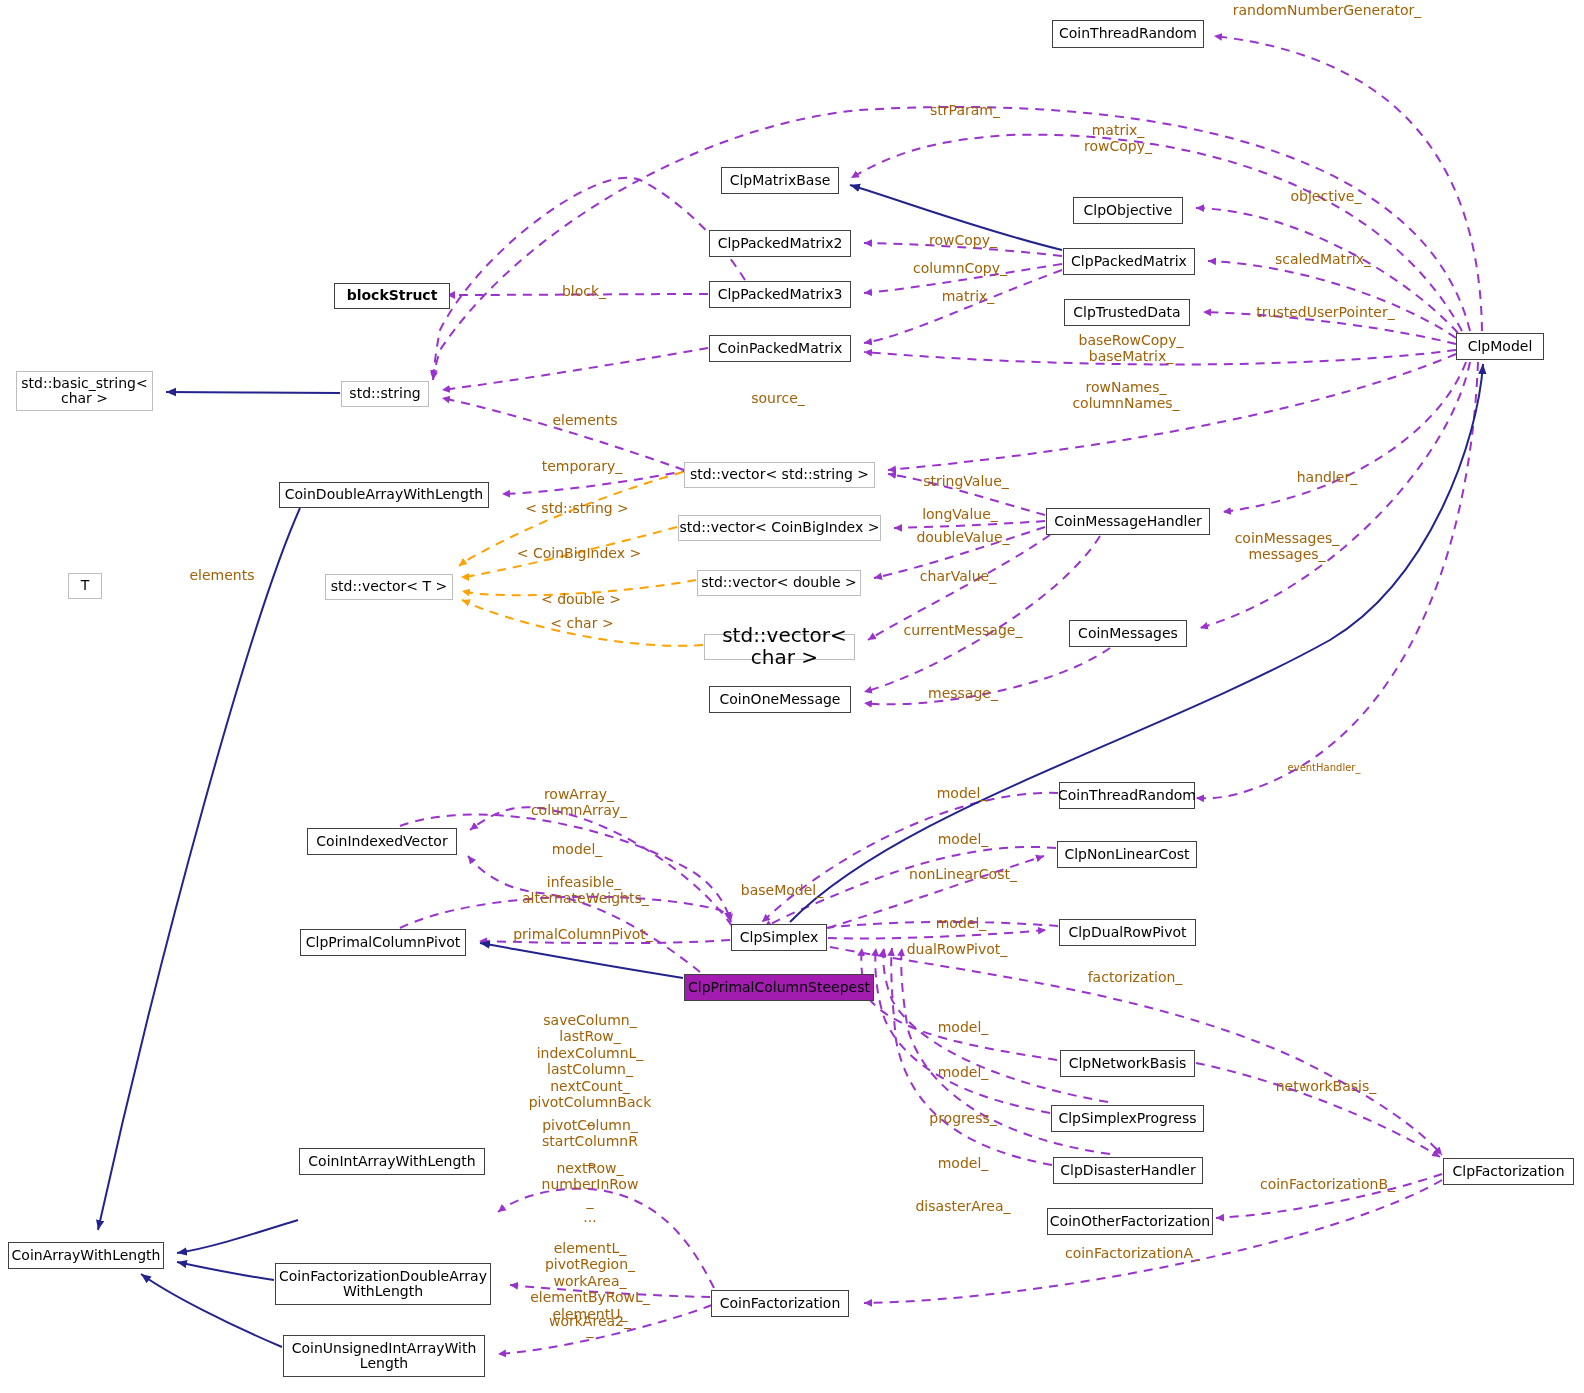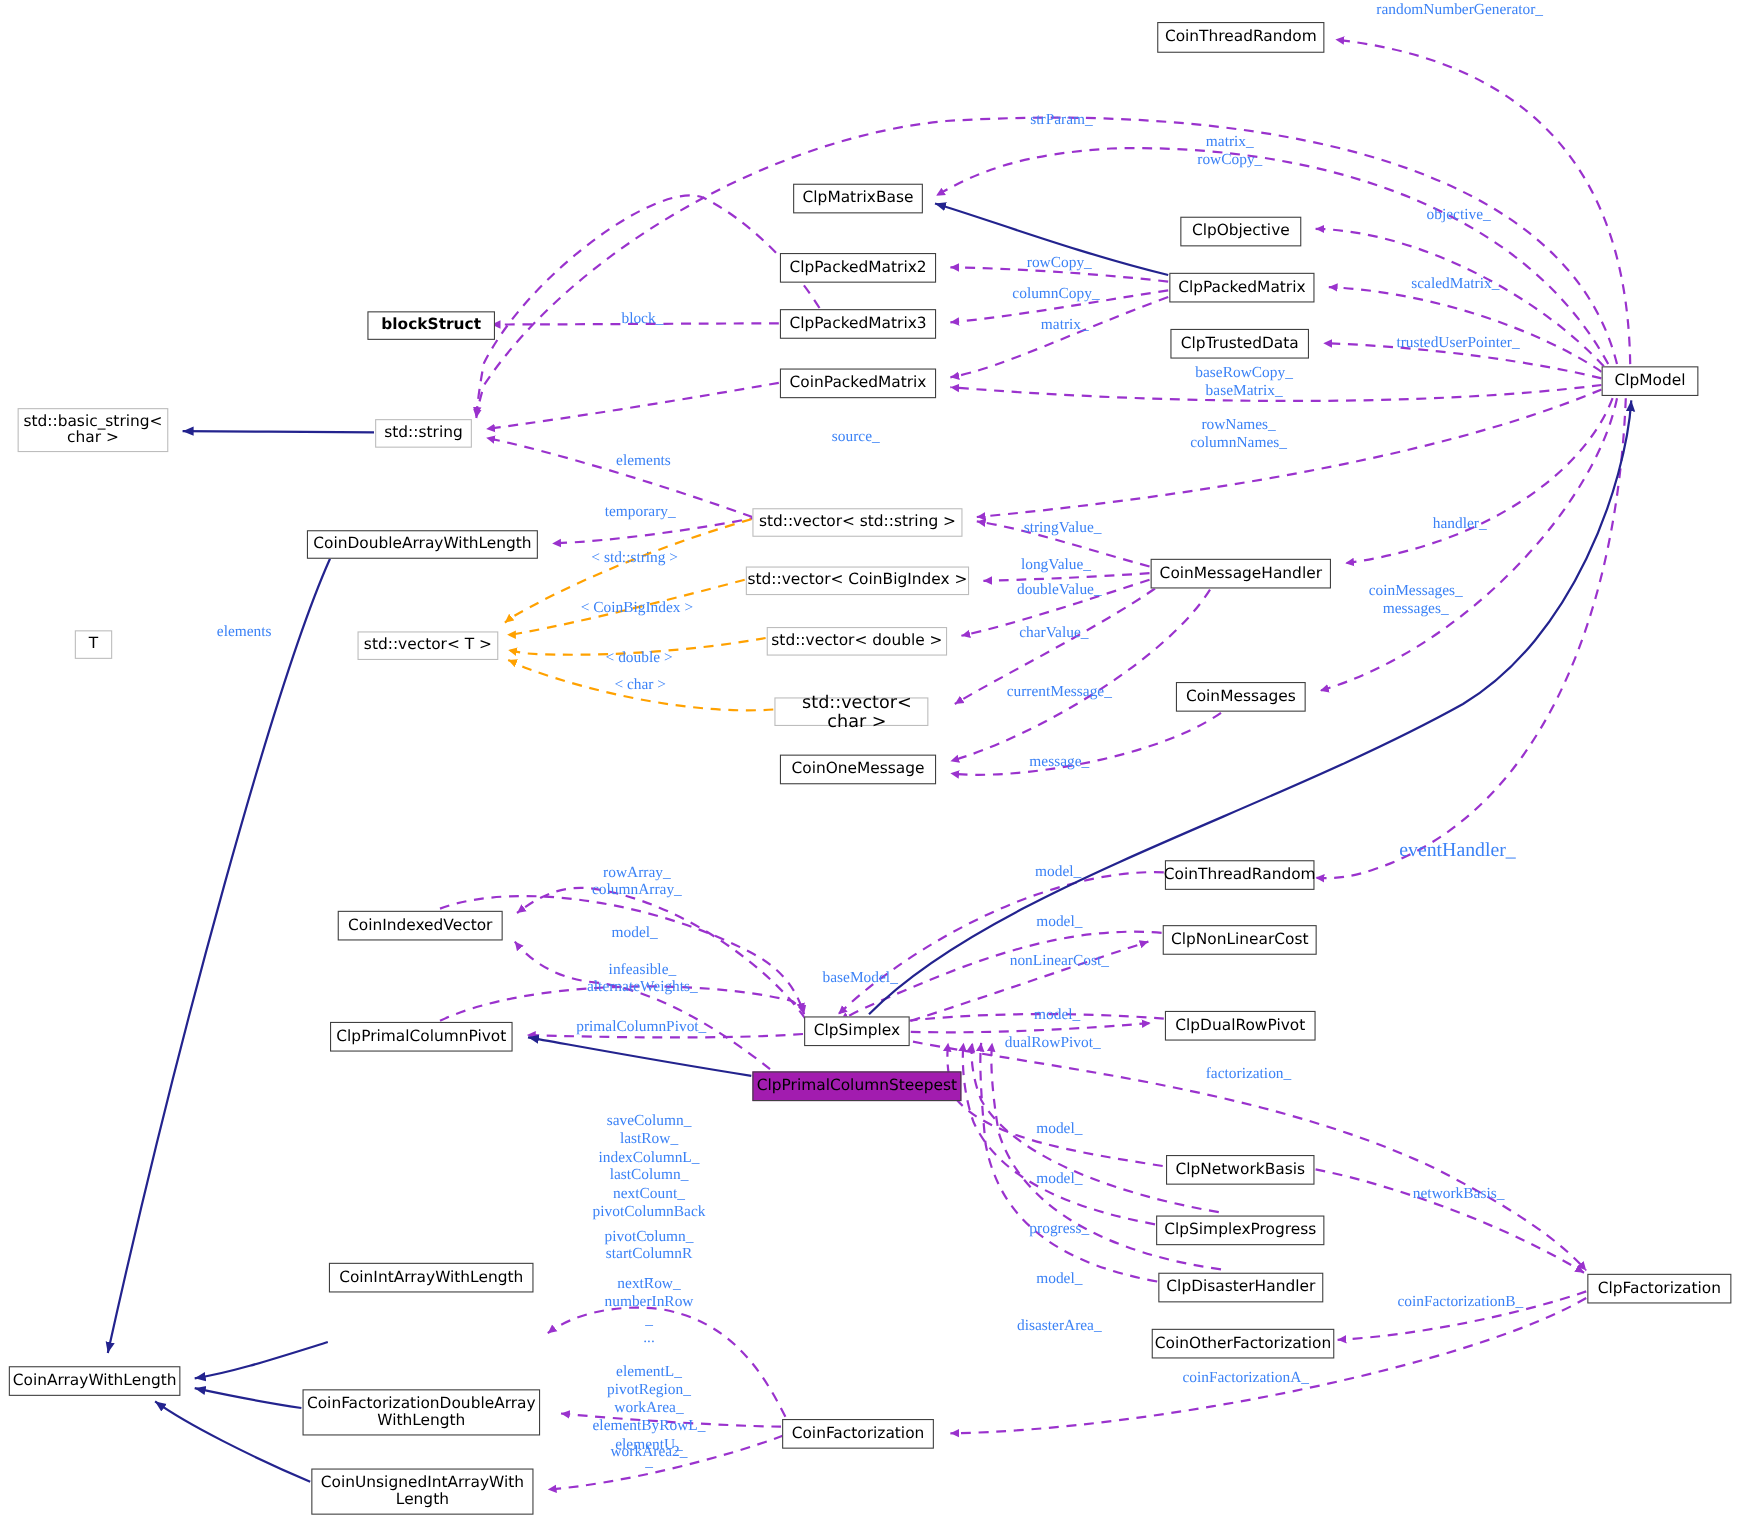--- a/index.html
+++ b/index.html
@@ -4,21 +4,21 @@
 <style>
   html,body{margin:0;padding:0;background:#ffffff;}
   body{font-family:"DejaVu Sans","Liberation Sans",sans-serif;}
   #canvas{position:relative;width:1584px;height:1393px;background:#ffffff;overflow:hidden;}
   svg#edges{position:absolute;left:0;top:0;width:1584px;height:1393px;}
   .node{position:absolute;box-sizing:border-box;display:flex;align-items:center;justify-content:center;
         text-align:center;line-height:1.08;color:#000000;background:#ffffff;}
   .node.solid{border:1px solid #404040;}
   .node.thin{border:1px solid #bdbdbd;}
   .node.hl{background:#a21caf;border:1px solid #404040;}
-  .lbl{position:absolute;color:#3b82f6;text-align:center;line-height:1.17;white-space:pre;font-family:Liberation Serif, serif;}
+  .lbl{position:absolute;color:#a16207;text-align:center;line-height:1.17;white-space:pre;}
 </style>
 </head>
 <body>
 
 <div id="canvas">
 
   <svg id="edges" viewBox="0 0 1584 1393" xmlns="http://www.w3.org/2000/svg">
     <defs>
       <marker id="ap" markerWidth="9" markerHeight="9" refX="8" refY="4.5" orient="auto" markerUnits="userSpaceOnUse">
         <path d="M8,4.5 L0,0.6 L0,8.4 Z" fill="#9a32cd"></path>
@@ -173,21 +173,21 @@
       <div class="node thin" style="left: 16px; top: 371px; width: 137px; height: 40px; font-size: 14px;">std::basic_string&lt;<br>char &gt;</div>
       <div class="node thin" style="left: 341px; top: 381px; width: 88px; height: 26px; font-size: 14px;">std::string</div>
       <div class="node thin" style="left: 684px; top: 462px; width: 191px; height: 26px; font-size: 14px;">std::vector&lt; std::string &gt;</div>
       <div class="node solid" style="left: 279px; top: 482px; width: 210px; height: 26px; font-size: 14px;">CoinDoubleArrayWithLength</div>
       <div class="node thin" style="left: 678px; top: 515px; width: 203px; height: 26px; font-size: 14px;">std::vector&lt; CoinBigIndex &gt;</div>
       <div class="node solid" style="left: 1046px; top: 508px; width: 164px; height: 27px; font-size: 14px;">CoinMessageHandler</div>
       <div class="node thin" style="left: 68px; top: 573px; width: 34px; height: 26px; font-size: 14px;">T</div>
       <div class="node thin" style="left: 325px; top: 574px; width: 128px; height: 26px; font-size: 14px;">std::vector&lt; T &gt;</div>
       <div class="node thin" style="left: 697px; top: 570px; width: 164px; height: 26px; font-size: 14px;">std::vector&lt; double &gt;</div>
       <div class="node solid" style="left: 1069px; top: 620px; width: 118px; height: 27px; font-size: 14px;">CoinMessages</div>
-      <div class="node thin" style="left: 704px; top: 634px; width: 140px; height: 26px; font-size: 16px; padding-left: 10px;">std::vector&lt; char &gt;</div>
+      <div class="node thin" style="left: 704px; top: 634px; width: 151px; height: 26px; font-size: 20px; padding-left: 10px;">std::vector&lt; char &gt;</div>
       <div class="node solid" style="left: 709px; top: 686px; width: 142px; height: 27px; font-size: 14px;">CoinOneMessage</div>
       <div class="node solid" style="left: 1059px; top: 782px; width: 136px; height: 27px; font-size: 14px;">CoinThreadRandom</div>
       <div class="node solid" style="left: 307px; top: 828px; width: 150px; height: 27px; font-size: 14px;">CoinIndexedVector</div>
       <div class="node solid" style="left: 1057px; top: 841px; width: 140px; height: 27px; font-size: 14px;">ClpNonLinearCost</div>
       <div class="node solid" style="left: 731px; top: 924px; width: 96px; height: 27px; font-size: 14px;">ClpSimplex</div>
       <div class="node solid" style="left: 300px; top: 929px; width: 166px; height: 27px; font-size: 14px;">ClpPrimalColumnPivot</div>
       <div class="node solid" style="left: 1059px; top: 919px; width: 137px; height: 27px; font-size: 14px;">ClpDualRowPivot</div>
       <div class="node hl" style="left: 684px; top: 974px; width: 190px; height: 27px; font-size: 14px;">ClpPrimalColumnSteepest</div>
       <div class="node solid" style="left: 1060px; top: 1050px; width: 135px; height: 27px; font-size: 14px;">ClpNetworkBasis</div>
       <div class="node solid" style="left: 1051px; top: 1105px; width: 153px; height: 27px; font-size: 14px;">ClpSimplexProgress</div>
@@ -223,21 +223,21 @@
       <div class="lbl" style="left: 917px; top: 506px; width: 86px; font-size: 14px;">longValue_</div>
       <div class="lbl" style="left: 1228px; top: 530px; width: 118px; font-size: 14px;">coinMessages_<br>messages_</div>
       <div class="lbl" style="left: 912px; top: 529px; width: 102px; font-size: 14px;">doubleValue_</div>
       <div class="lbl" style="left: 516px; top: 545px; width: 126px; font-size: 14px;">&lt; CoinBigIndex &gt;</div>
       <div class="lbl" style="left: 916px; top: 568px; width: 84px; font-size: 14px;">charValue_</div>
       <div class="lbl" style="left: 186px; top: 567px; width: 72px; font-size: 14px;">elements</div>
       <div class="lbl" style="left: 538px; top: 591px; width: 86px; font-size: 14px;">&lt; double &gt;</div>
       <div class="lbl" style="left: 545px; top: 615px; width: 74px; font-size: 14px;">&lt; char &gt;</div>
       <div class="lbl" style="left: 902px; top: 622px; width: 122px; font-size: 14px;">currentMessage_</div>
       <div class="lbl" style="left: 927px; top: 685px; width: 72px; font-size: 14px;">message_</div>
-      <div class="lbl" style="left: 1272px; top: 762px; width: 104px; font-size: 18px; text-align: right;">eventHandler_</div>
+      <div class="lbl" style="left: 1272px; top: 762px; width: 104px; font-size: 10px;">eventHandler_</div>
       <div class="lbl" style="left: 529px; top: 786px; width: 100px; font-size: 14px;">rowArray_<br>columnArray_</div>
       <div class="lbl" style="left: 935px; top: 785px; width: 54px; font-size: 14px;">model_</div>
       <div class="lbl" style="left: 936px; top: 831px; width: 54px; font-size: 14px;">model_</div>
       <div class="lbl" style="left: 550px; top: 841px; width: 54px; font-size: 14px;">model_</div>
       <div class="lbl" style="left: 522px; top: 874px; width: 124px; font-size: 14px;">infeasible_<br>alternateWeights_</div>
       <div class="lbl" style="left: 907px; top: 866px; width: 112px; font-size: 14px;">nonLinearCost_</div>
       <div class="lbl" style="left: 739px; top: 882px; width: 86px; font-size: 14px;">baseModel_</div>
       <div class="lbl" style="left: 934px; top: 915px; width: 54px; font-size: 14px;">model_</div>
       <div class="lbl" style="left: 513px; top: 926px; width: 140px; font-size: 14px;">primalColumnPivot_</div>
       <div class="lbl" style="left: 903px; top: 941px; width: 108px; font-size: 14px;">dualRowPivot_</div>

